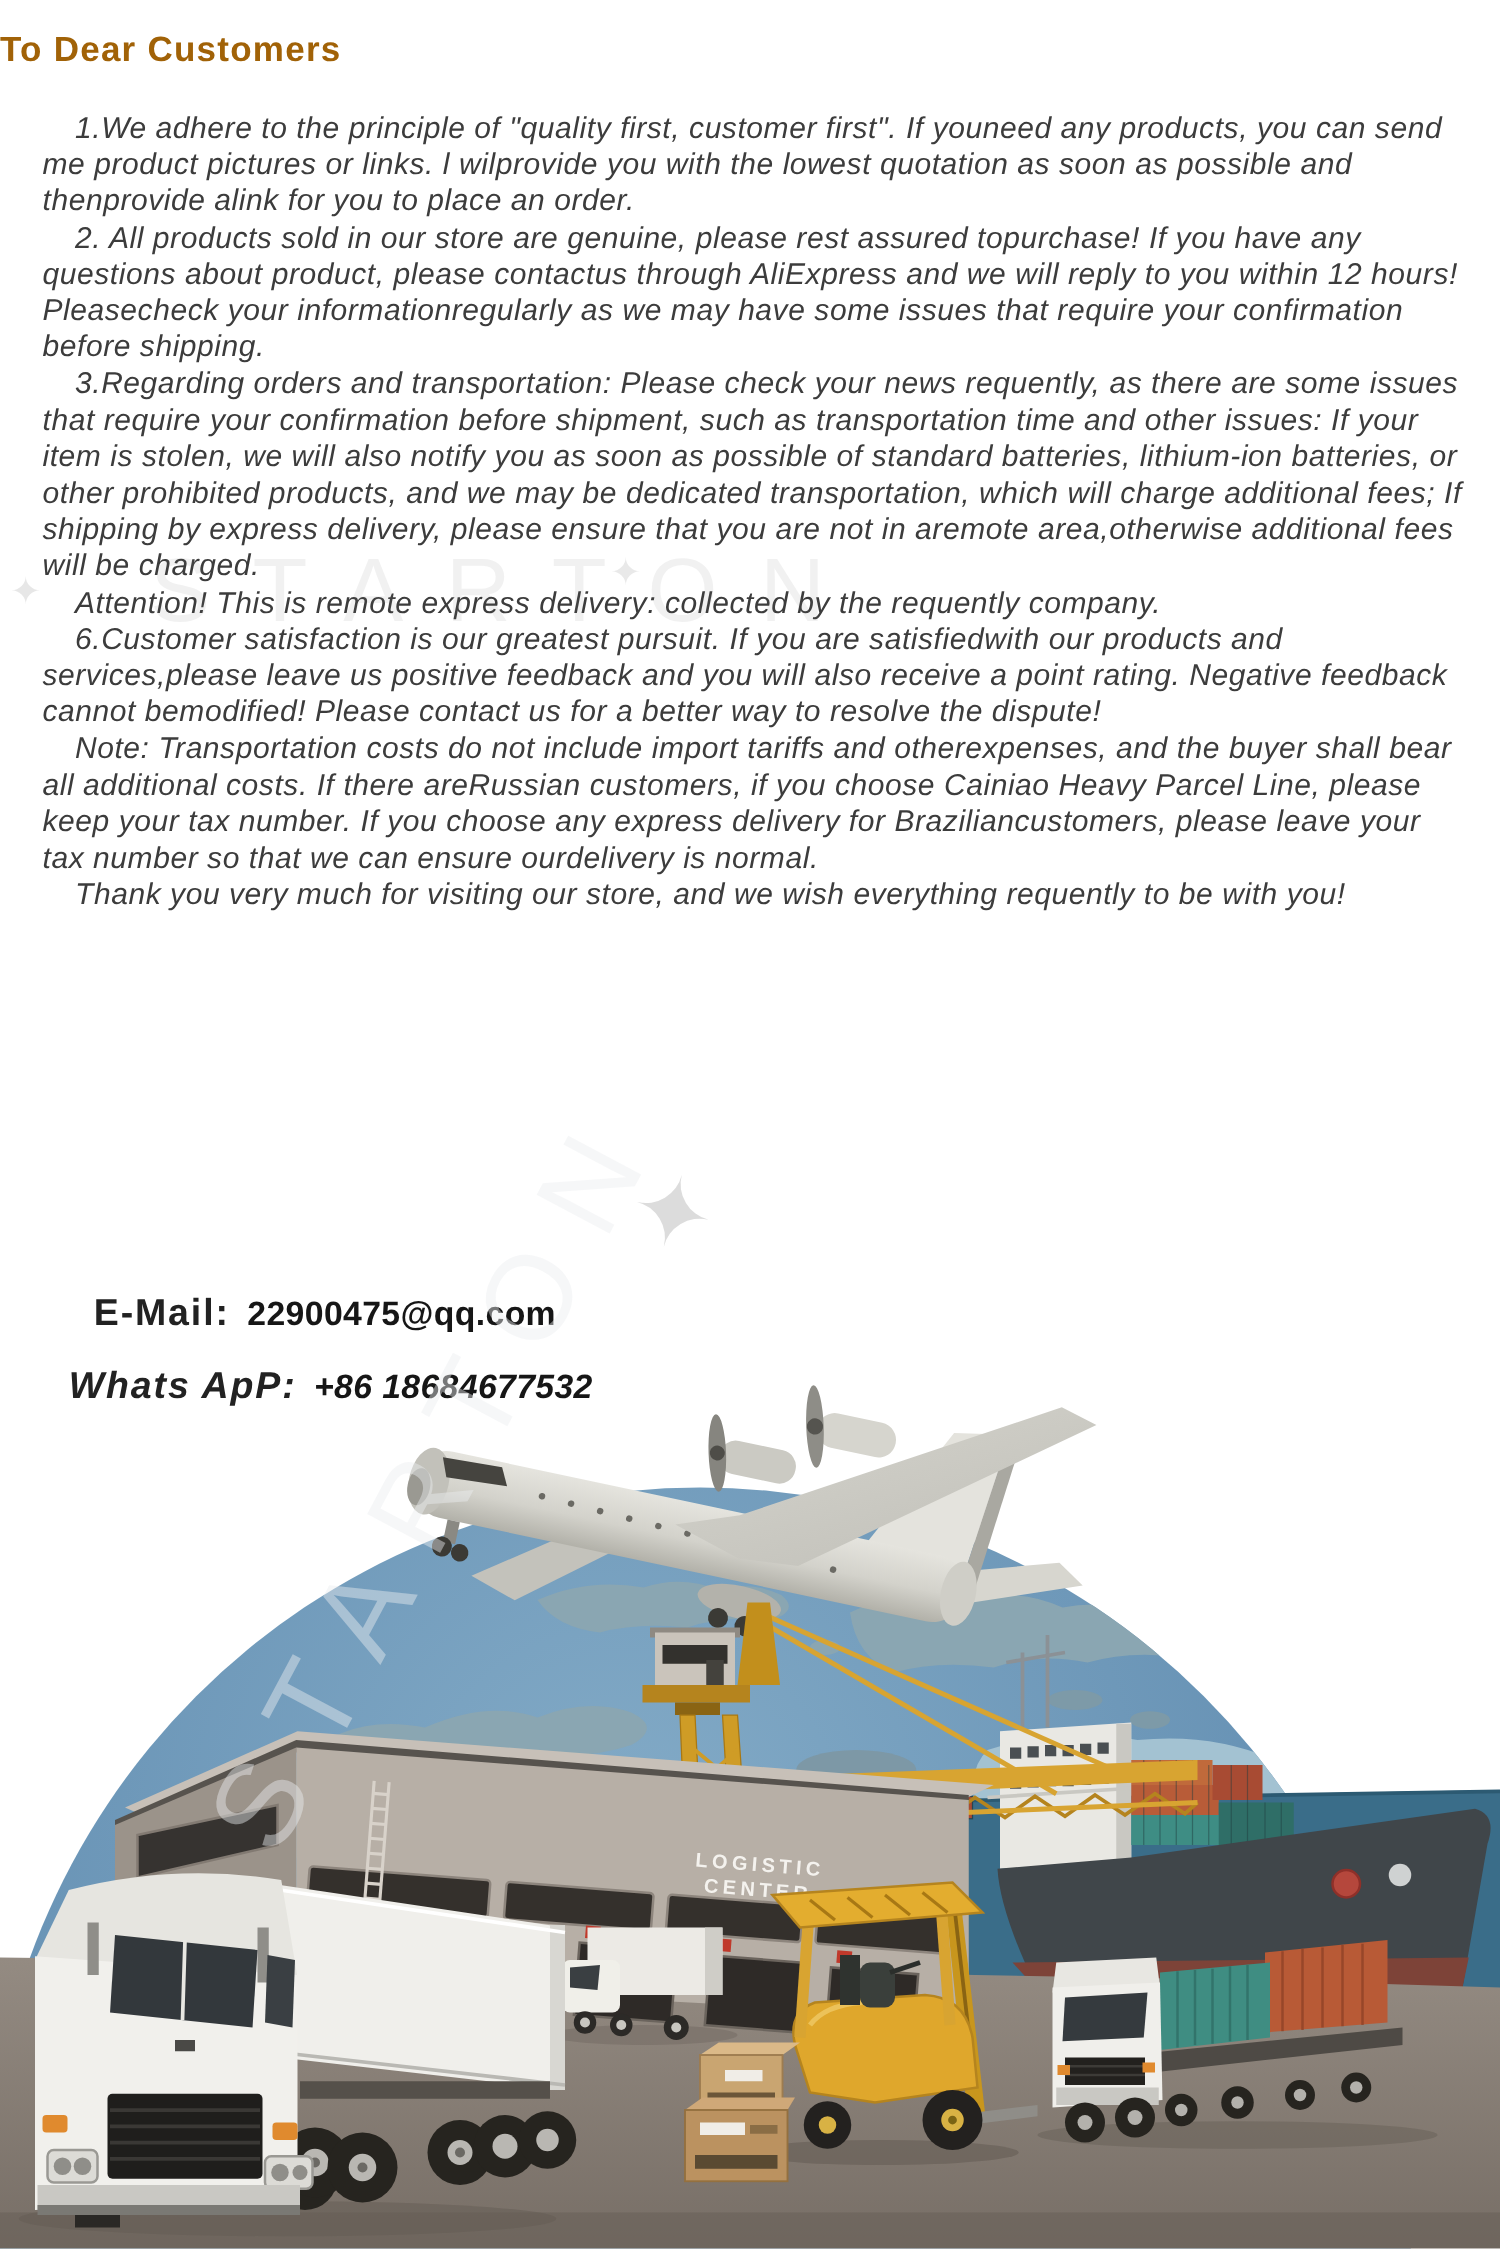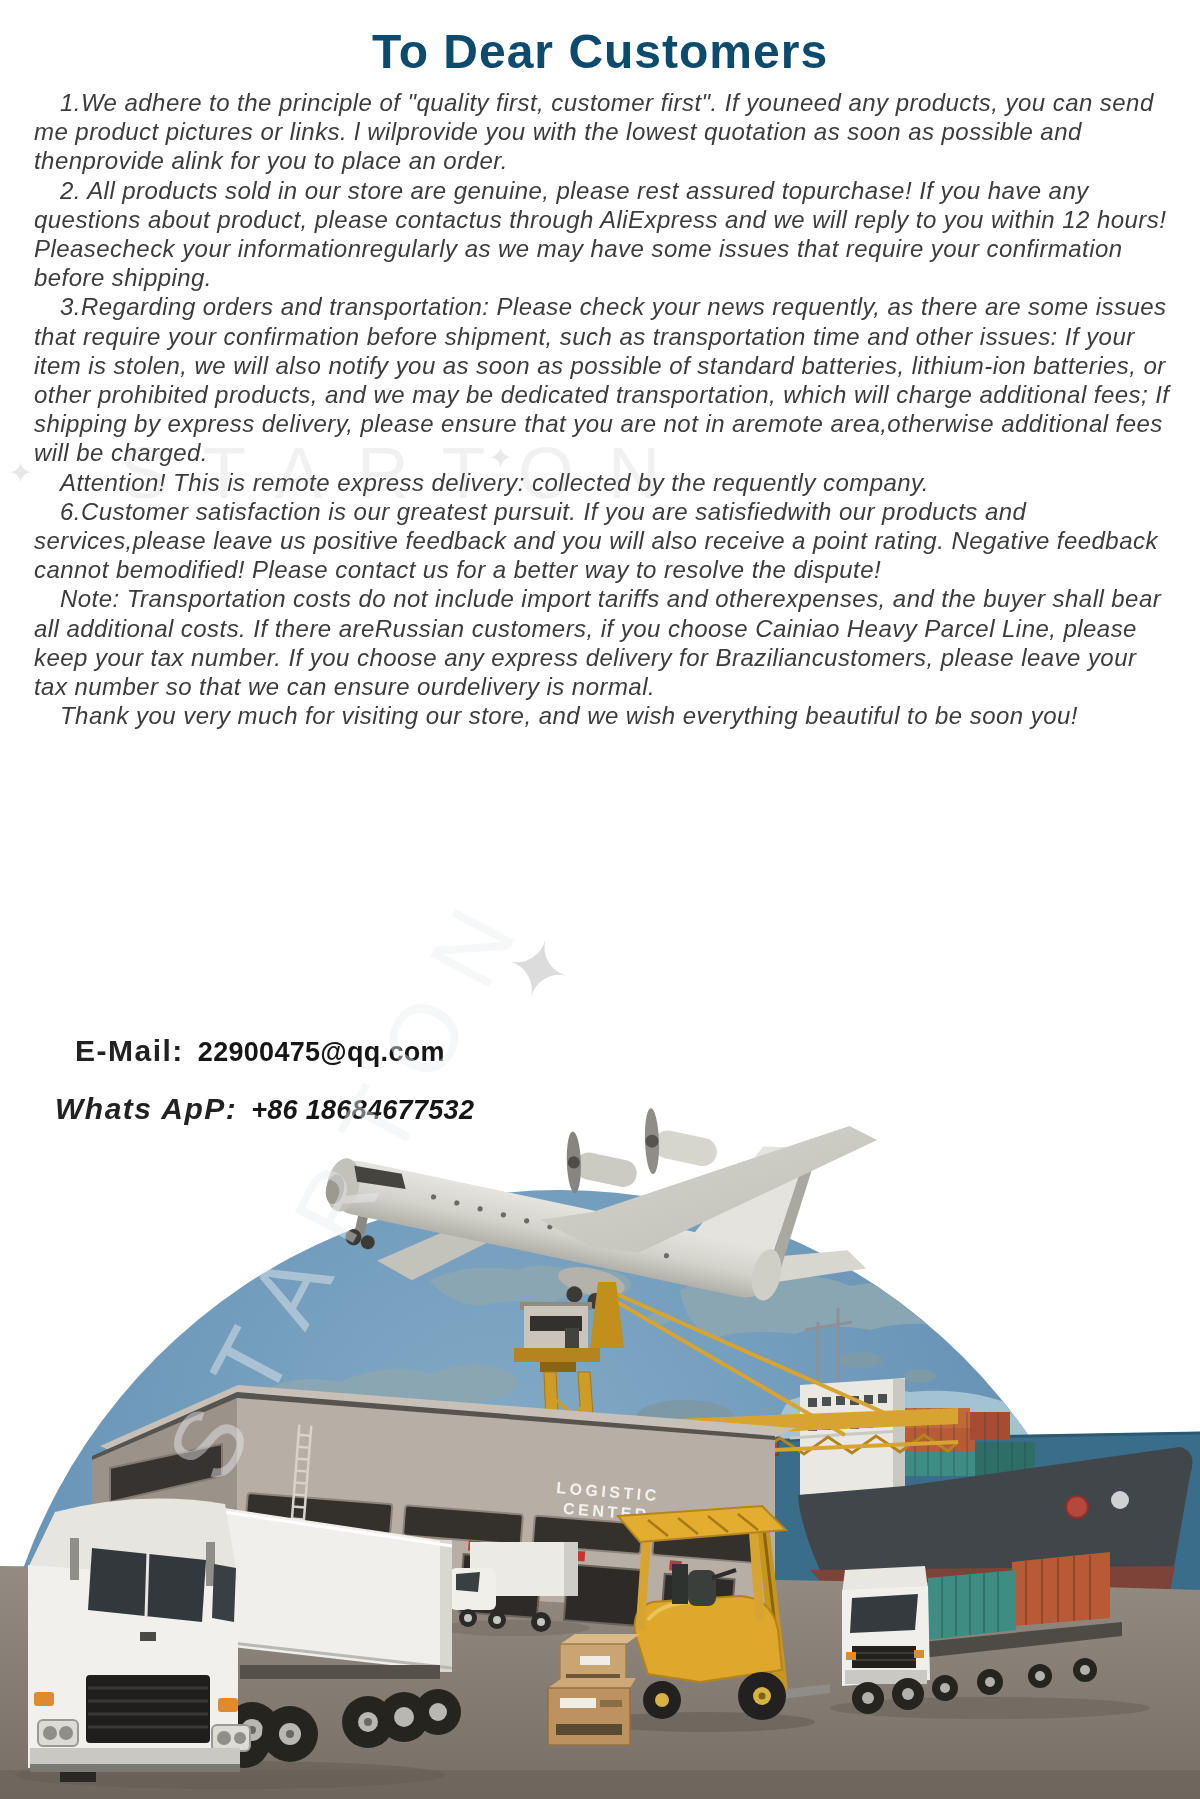--- a/index.html
+++ b/index.html
@@ -7,23 +7,23 @@
     position:relative;
     width:1200px;height:1799px;
     margin:0 auto;
     background:#ffffff;
     overflow:hidden;
     font-family:"Liberation Sans",sans-serif;
     color:#3f3f3f;
   }
   .title{
     position:absolute;top:24px;left:0;width:100%;
-    text-align:center;
-    font-size:48px;font-weight:700;letter-spacing:1px;
-    color:#0c4a6e;
+    text-align:left;
+    font-size:28px;font-weight:700;letter-spacing:1px;
+    color:#a16207;
   }
   .body-text{
     position:absolute;top:88px;left:34px;width:1138px;
     font-size:24px;line-height:29.2px;letter-spacing:0.45px;
     color:#3c3c3c;
     font-weight:400;
   }
   .body-text p{margin:0;text-indent:26px;font-style:italic;}
   .contact-row{position:absolute;left:55px;white-space:nowrap;color:#1c1c1c;}
   .contact-row.email{top:1034px;margin-left:20px;}
@@ -56,21 +56,21 @@
 
   <div class="title">To Dear Customers</div>
 
   <div class="body-text">
     <p>1.We adhere to the principle of "quality first, customer first". If youneed any products, you can send me product pictures or links. l wilprovide you with the lowest quotation as soon as possible and thenprovide alink for you to place an order.</p>
     <p>2. All products sold in our store are genuine, please rest assured topurchase! If you have any questions about product, please contactus through AliExpress and we will reply to you within 12 hours! Pleasecheck your informationregularly as we may have some issues that require your confirmation before shipping.</p>
     <p>3.Regarding orders and transportation: Please check your news requently, as there are some issues that require your confirmation before shipment, such as transportation time and other issues: If your item is stolen, we will also notify you as soon as possible of standard batteries, lithium-ion batteries, or other prohibited products, and we may be dedicated transportation, which will charge additional fees;  If shipping by express delivery, please ensure that you are not in aremote area,otherwise additional fees will be charged.</p>
     <p>Attention! This is remote express delivery: collected by the requently company.</p>
     <p>6.Customer satisfaction is our greatest pursuit. If you are satisfiedwith our products and services,please leave us positive feedback and you will also receive a point rating. Negative feedback cannot bemodified! Please contact us for a better way to resolve the dispute!</p>
     <p>Note: Transportation costs do not include import tariffs and otherexpenses, and the buyer shall bear all additional costs. If there areRussian customers, if you choose Cainiao Heavy Parcel Line, please keep your tax number. If you choose any express delivery for Braziliancustomers, please leave your tax number so that we can ensure ourdelivery is normal.</p>
-    <p>Thank you very much for visiting our store, and we wish everything beautiful to be soon you!</p>
+    <p>Thank you very much for visiting our store, and we wish everything requently to be with you!</p>
   </div>
 
   <div class="wm wm-textarea">STARTON</div>
   <div class="wm wm-star-a">✦</div>
   <div class="wm wm-star-b">✦</div>
   <div class="wm wm-bird">✦</div>
   <div class="wm wm-diag">STARTON</div>
 
   <div class="contact-row email">
     <span class="contact-label">E-Mail:</span><span class="contact-value">22900475@qq.com</span>

